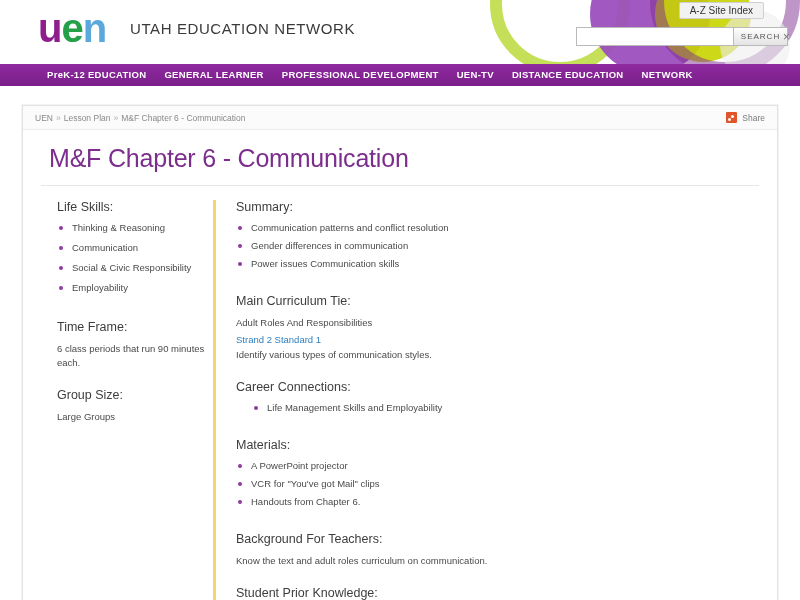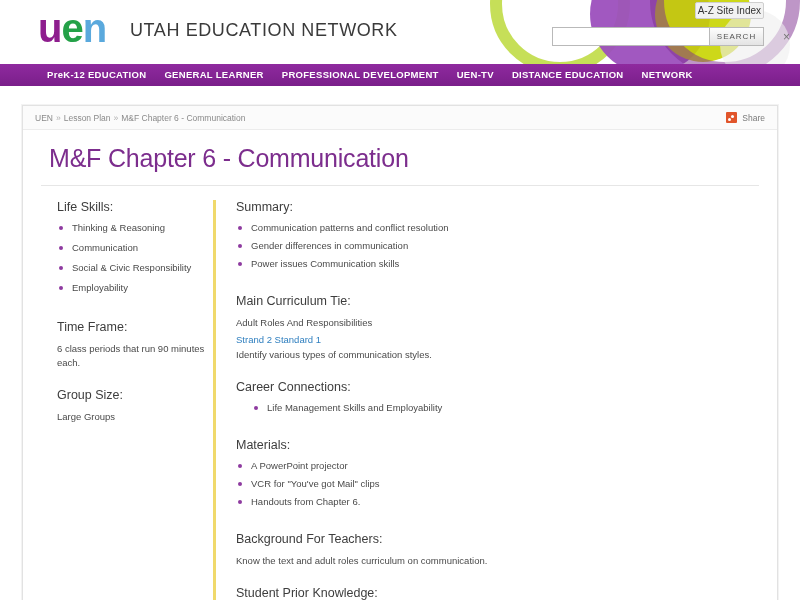--- a/index.html
+++ b/index.html
@@ -32,46 +32,46 @@
     letter-spacing: -1px;
     line-height: 40px;
     color: #7b2d8b;
   }
   .logo .u { color: #8e1e8e; }
   .logo .e { color: #24a148; }
   .logo .n { color: #5aa9dd; }
   .site-title {
     position: absolute;
     left: 130px; top: 20px;
-    font-size: 18px;
+    font-size: 15px;
     letter-spacing: 0.6px;
     color: #3a3a3a;
   }
   
   .circles { position: absolute; right: 0; top: 0; width: 330px; height: 64px; }
   .circ { position: absolute; border-radius: 50%; }
   .c1 { width: 120px; height: 120px; left: 120px; top: -46px; background: #9c4fbd; opacity: .95; }
   .c2 { width: 96px; height: 96px; left: 185px; top: -34px; background: #c8d400; opacity: .9; }
   .c3 { width: 140px; height: 140px; left: 20px; top: -66px; border: 12px solid #bcd93b; background: transparent; opacity: .85; }
   .c4 { width: 150px; height: 150px; left: 180px; top: -74px; border: 14px solid #7e2d8f; background: transparent; opacity: .5; }
   .c5 { width: 70px; height: 70px; left: 250px; top: 10px; background: #efefef; opacity: .6; }
 
   .az-box {
     position: absolute;
     right: 36px; top: 2px;
     background: #f2f2f2;
     border: 1px solid #cfcfcf;
     font-size: 10px;
     color: #333;
-    padding: 2px 2px;
+    padding: 2px 10px;
     border-radius: 2px;
   }
   .searchbar {
     position: absolute;
-    right: 36px; top: 27px;
+    right: 12px; top: 27px;
     display: flex;
     align-items: flex-start;
   }
   .searchbar input {
     width: 158px;
     height: 19px;
     border: 1px solid #b9b9b9;
     font-size: 11px;
     padding: 1px 4px;
     background: #fff;

